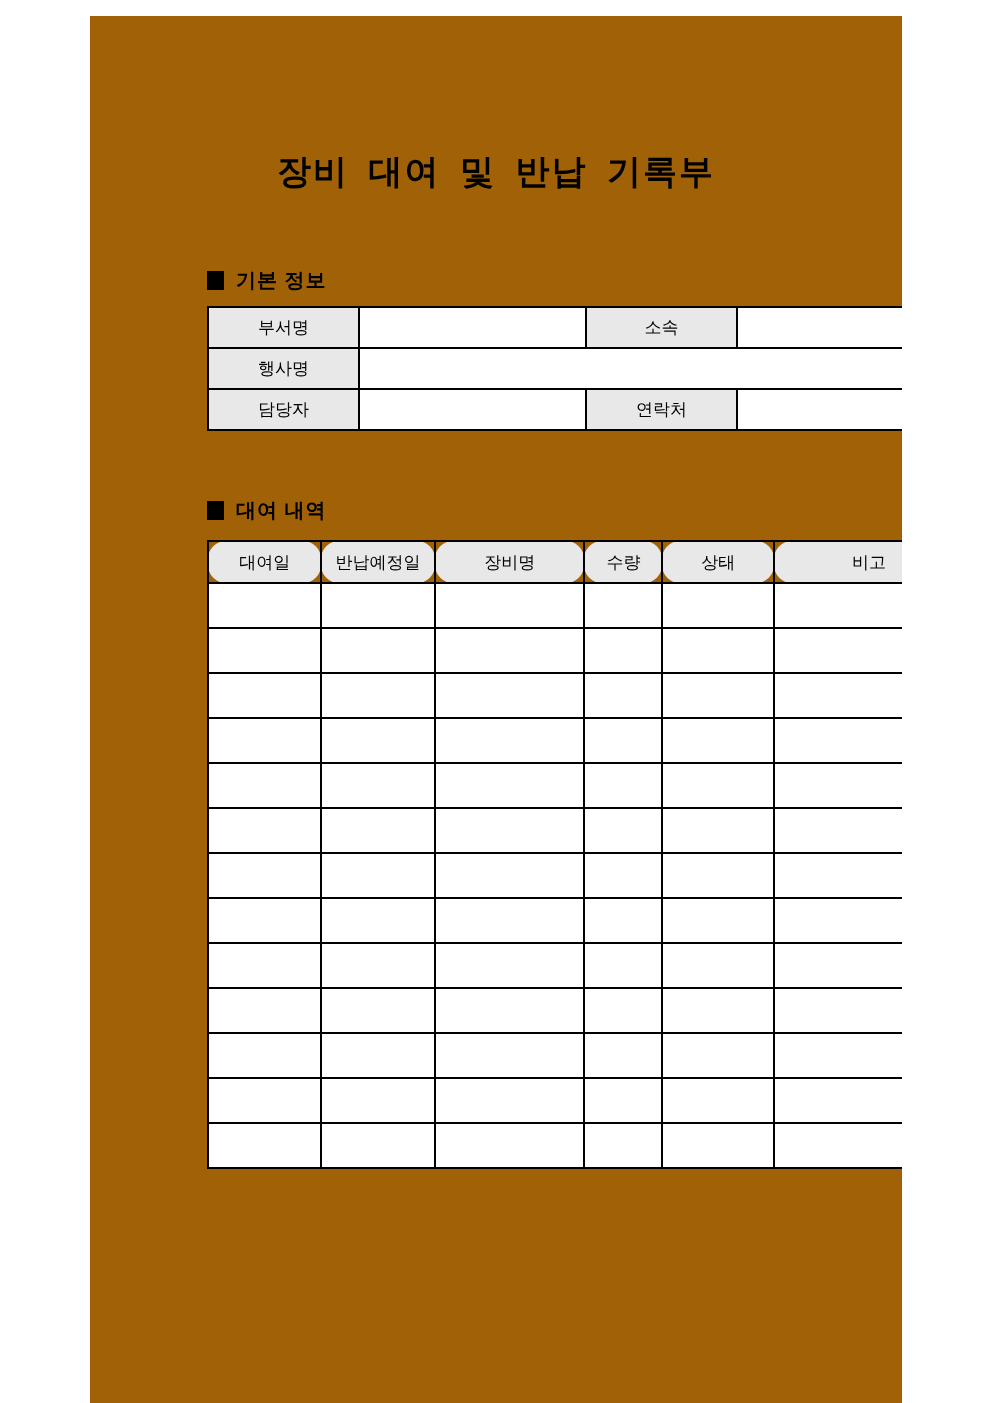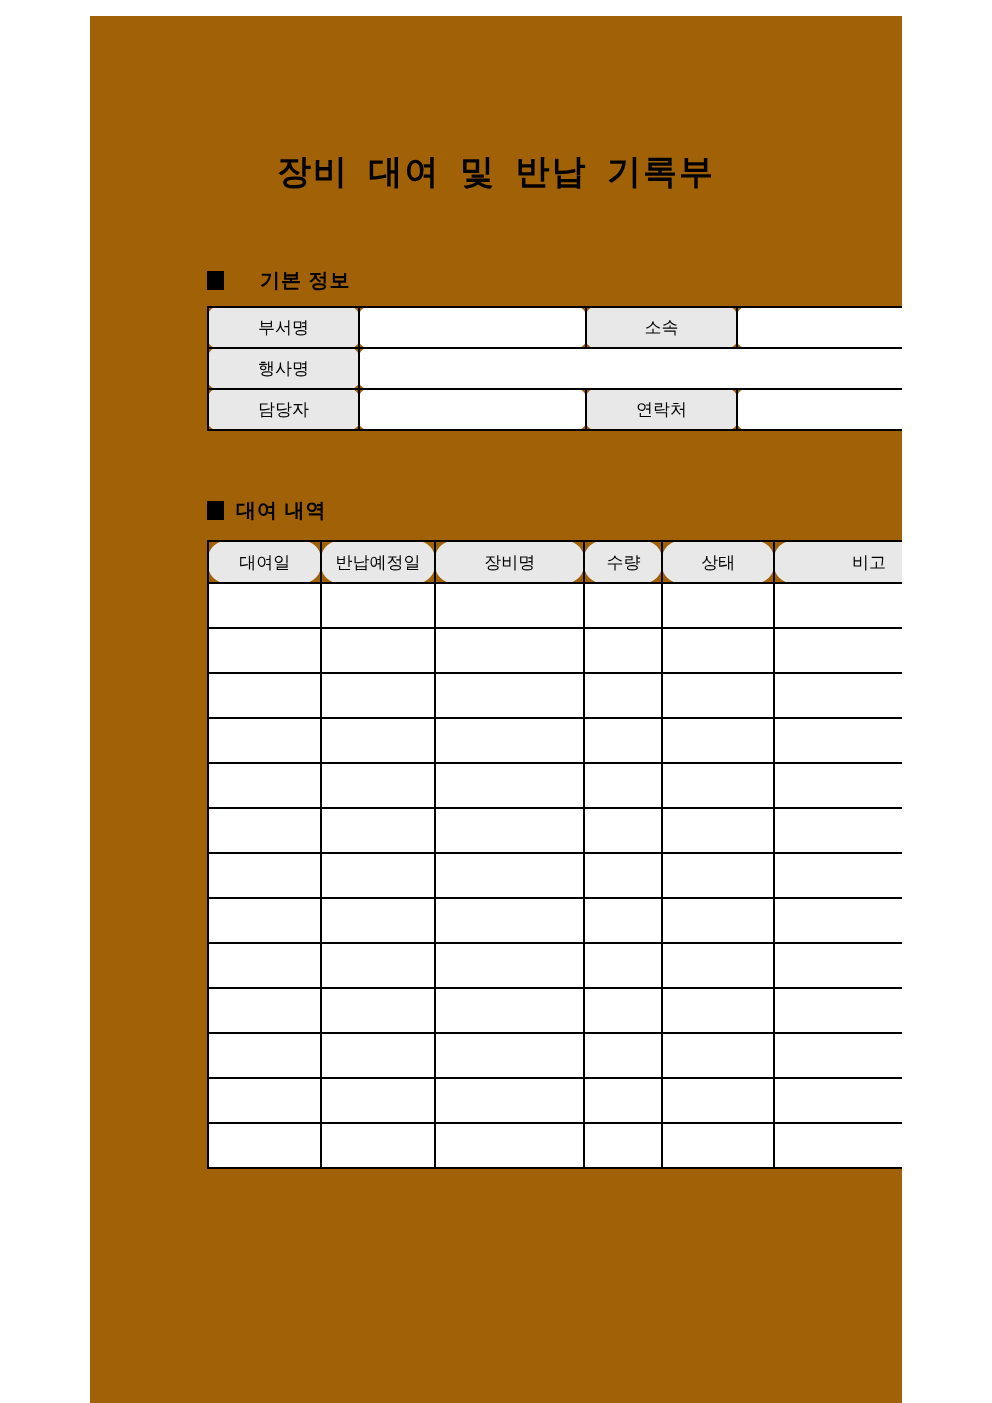--- a/index.html
+++ b/index.html
@@ -29,21 +29,21 @@
     line-height: 1.15;
   }
 
   .section-header {
     display: flex;
     align-items: center;
     font-size: 20px;
     font-weight: bold;
     letter-spacing: 1px;
   }
-  .section-header.first { margin-top: 76px; gap: 24px; }
+  .section-header.first { margin-top: 76px; }
   .section-header.second { margin-top: 66px; }
 
   .bullet-square {
     display: inline-block;
     width: 17px;
     height: 19px;
     background: #000000;
     margin-right: 12px;
     flex: 0 0 auto;
   }
@@ -59,21 +59,21 @@
   td, th {
     border: 2px solid #000000;
     font-size: 17px;
     font-weight: normal;
     text-align: center;
     vertical-align: middle;
     padding: 0 4px;
     overflow: hidden;
   }
 
-  .basic-table td { height: 41px; border-radius: 9px; }
+  .basic-table td { height: 41px; }
   .rental-table .head-row th { height: 42px; border-radius: 18px; }
   .rental-table .data-row td { height: 45px; }
 
   .label-cell, .head-cell {
     background: #e8e8e8;
   }
   .value-cell {
     background: #ffffff;
   }
 </style>

